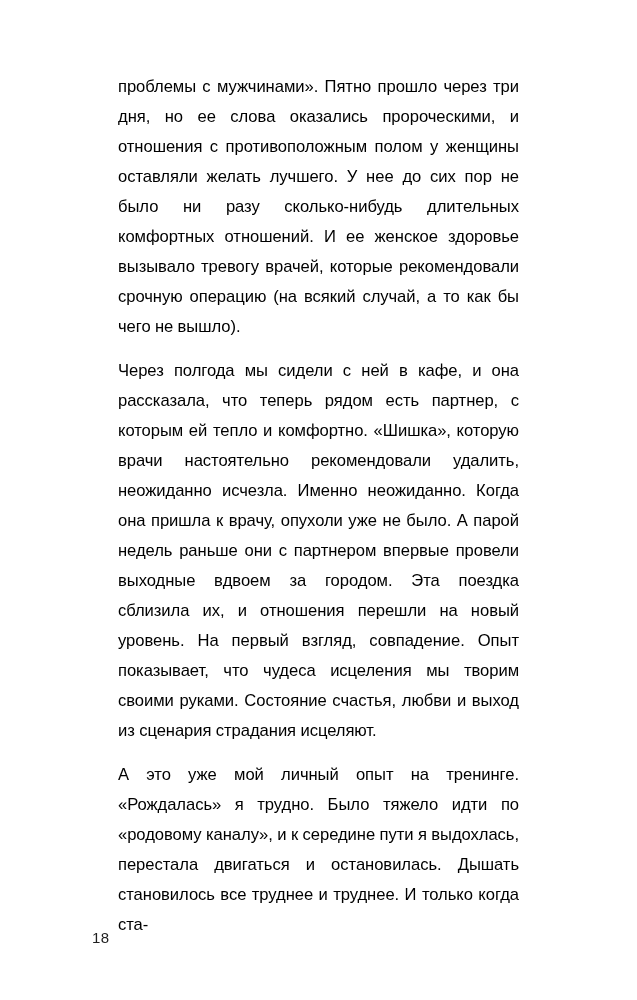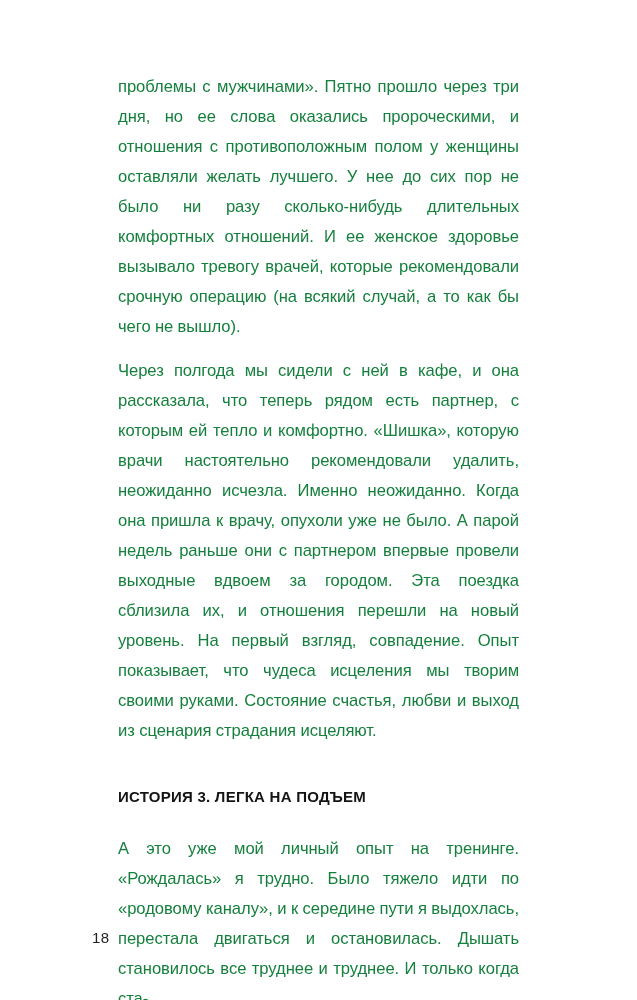--- a/index.html
+++ b/index.html
@@ -28,21 +28,21 @@
     position: absolute;
     left: 118px;
     top: 72px;
     width: 401px;
   }
 
   .body-paragraph {
     margin: 0 0 14px 0;
     font-size: 16.6px;
     line-height: 30px;
-    color: #15803d;
+    color: #000000;
     text-align: justify;
     text-justify: inter-word;
     letter-spacing: -0.05px;
     word-spacing: -0.2px;
     hyphens: manual;
   }
 
   .body-paragraph:last-child {
     margin-bottom: 0;
   }
@@ -72,21 +72,20 @@
 <body>
 
 <div class="page">
 
   <div class="text-column">
 
     <p class="body-paragraph">проблемы с мужчинами». Пятно прошло через три дня, но ее слова оказались пророческими, и отношения с противоположным полом у женщины оставляли желать лучшего. У нее до сих пор не было ни разу сколько-нибудь длительных комфортных отношений. И ее женское здоровье вызывало тревогу врачей, которые рекомендовали срочную операцию (на всякий случай, а то как бы чего не вышло).</p>
 
     <p class="body-paragraph">Через полгода мы сидели с ней в кафе, и она рассказала, что теперь рядом есть партнер, с которым ей тепло и комфортно. «Шишка», которую врачи настоятельно рекомендовали удалить, неожиданно исчезла. Именно неожиданно. Когда она пришла к врачу, опухоли уже не было. А парой недель раньше они с партнером впервые провели выходные вдвоем за городом. Эта поездка сблизила их, и отношения перешли на новый уровень. На первый взгляд, совпадение. Опыт показывает, что чудеса исцеления мы творим своими руками. Состояние счастья, любви и выход из сценария страдания исцеляют.</p>
 
-    <h2 class="section-heading">ИСТОРИЯ 3. ЛЕГКА НА ПОДЪЕМ</h2>
 
     <p class="body-paragraph">А это уже мой личный опыт на тренинге. «Рождалась» я трудно. Было тяжело идти по «родовому каналу», и к середине пути я выдохлась, перестала двигаться и остановилась. Дышать становилось все труднее и труднее. И только когда ста-</p>
 
   </div>
 
   <div class="page-number">18</div>
 
 </div>
 
 </body></html>

